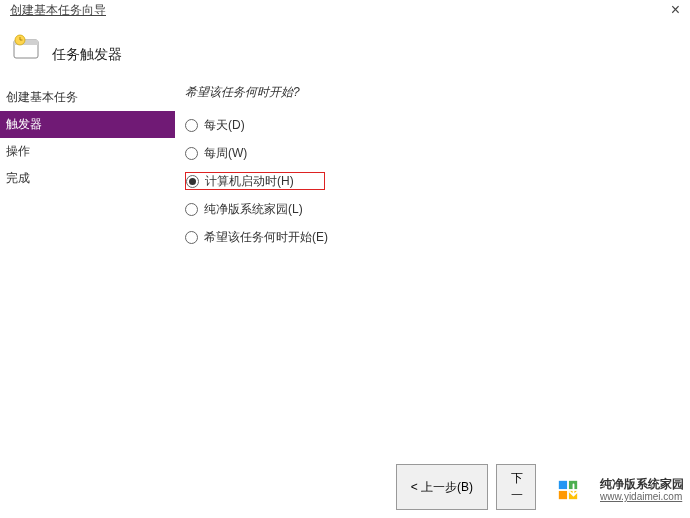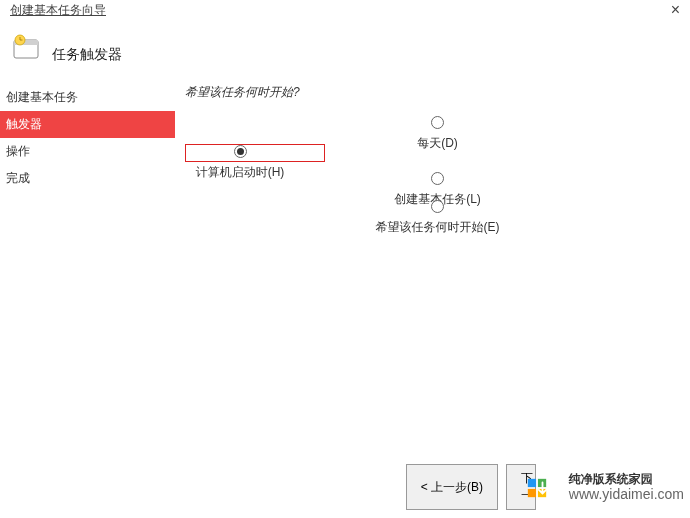--- a/index.html
+++ b/index.html
@@ -60,21 +60,21 @@
       width: 175px;
       padding-top: 2px;
     }
     .sidebar-item {
       padding: 5px 6px;
       font-size: 12px;
       color: #333;
       cursor: pointer;
     }
     .sidebar-item.selected {
-      background: #ef4444;
+      background: #701a75;
       color: #ffffff;
     }
     .main {
       flex: 1;
       padding-left: 10px;
       padding-top: 2px;
     }
     .prompt {
       font-size: 12px;
       color: #333;
@@ -84,21 +84,20 @@
     .radio-group {
       display: flex;
       flex-direction: column;
       gap: 10px;
     }
     .radio-item {
       display: flex;
       align-items: center;
       gap: 6px;
       height: 18px;
-      flex-direction: column;
     }
     .radio-item.highlighted {
       border: 1px solid #d22;
       padding-right: 30px;
       width: 140px;
     }
     .radio {
       width: 13px;
       height: 13px;
       border: 1px solid #666;
@@ -130,21 +129,21 @@
     }
     .btn {
       border: 1px solid #999;
       background: #f0f0f0;
       padding: 5px 14px;
       font-size: 12px;
       cursor: pointer;
     }
     .btn.partial {
       overflow: hidden;
-      width: 30px;
+      width: 40px;
       text-align: left;
     }
     .watermark {
       position: absolute;
       bottom: 16px;
       right: 6px;
       display: flex;
       align-items: center;
       gap: 4px;
     }
@@ -157,22 +156,23 @@
       flex-direction: column;
       line-height: 1.1;
       margin-left: 17px;
     }
     .watermark-cn {
       font-size: 12px;
       font-weight: bold;
       color: #333;
     }
     .watermark-url {
-      font-size: 14px;
+      font-size: 10px;
       color: #666;
+      text-decoration: underline;
     }
   </style>
 </head>
 <body>
 
 <div class="title-bar">
   <span class="title-bar-text">创建基本任务向导</span>
   <span class="close-btn">×</span>
 </div>
 
@@ -199,31 +199,35 @@
 
   <div class="main">
     <div class="prompt">希望该任务何时开始?</div>
     <div class="radio-group">
 
       <label class="radio-item">
         <span class="radio"></span>
         <span class="radio-label">每天(D)</span>
       </label>
 
+      <label class="radio-item">
+        <span class="radio"></span>
+        <span class="radio-label">每周(W)</span>
+      </label>
 
 
 
       <label class="radio-item highlighted">
         <span class="radio checked"></span>
         <span class="radio-label">计算机启动时(H)</span>
       </label>
 
       <label class="radio-item">
         <span class="radio"></span>
-        <span class="radio-label">创建基本任务(L)</span>
+        <span class="radio-label">纯净版系统家园(L)</span>
       </label>
 
       <label class="radio-item">
         <span class="radio"></span>
         <span class="radio-label">希望该任务何时开始(E)</span>
       </label>
 
     </div>
   </div>
 </div>

